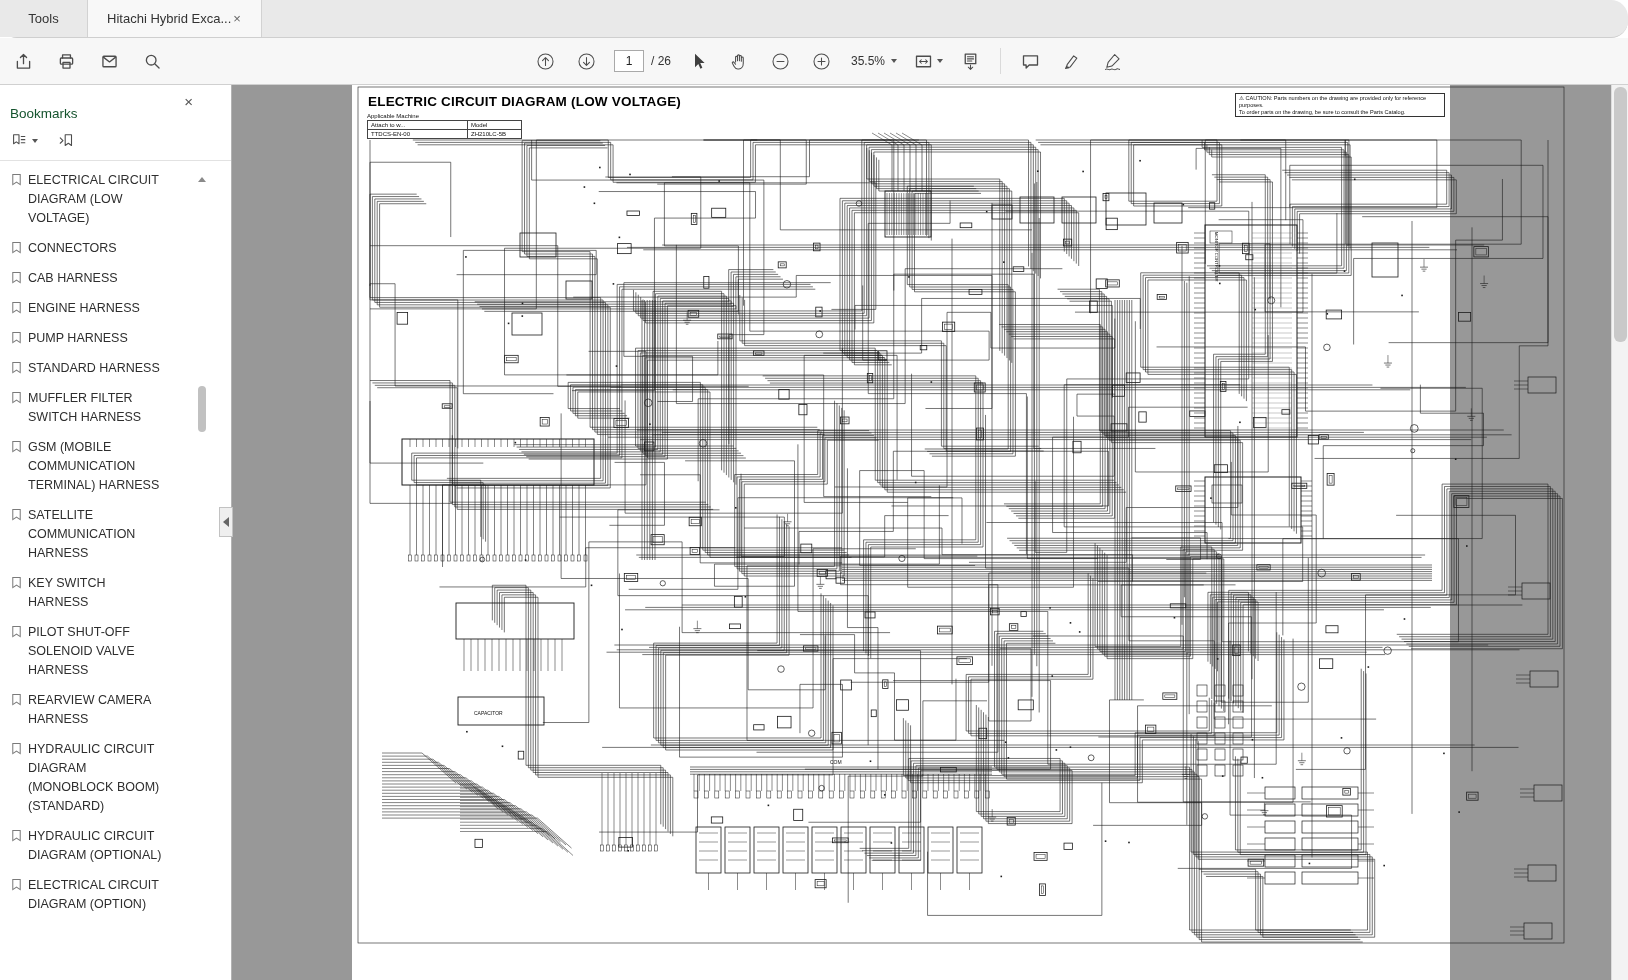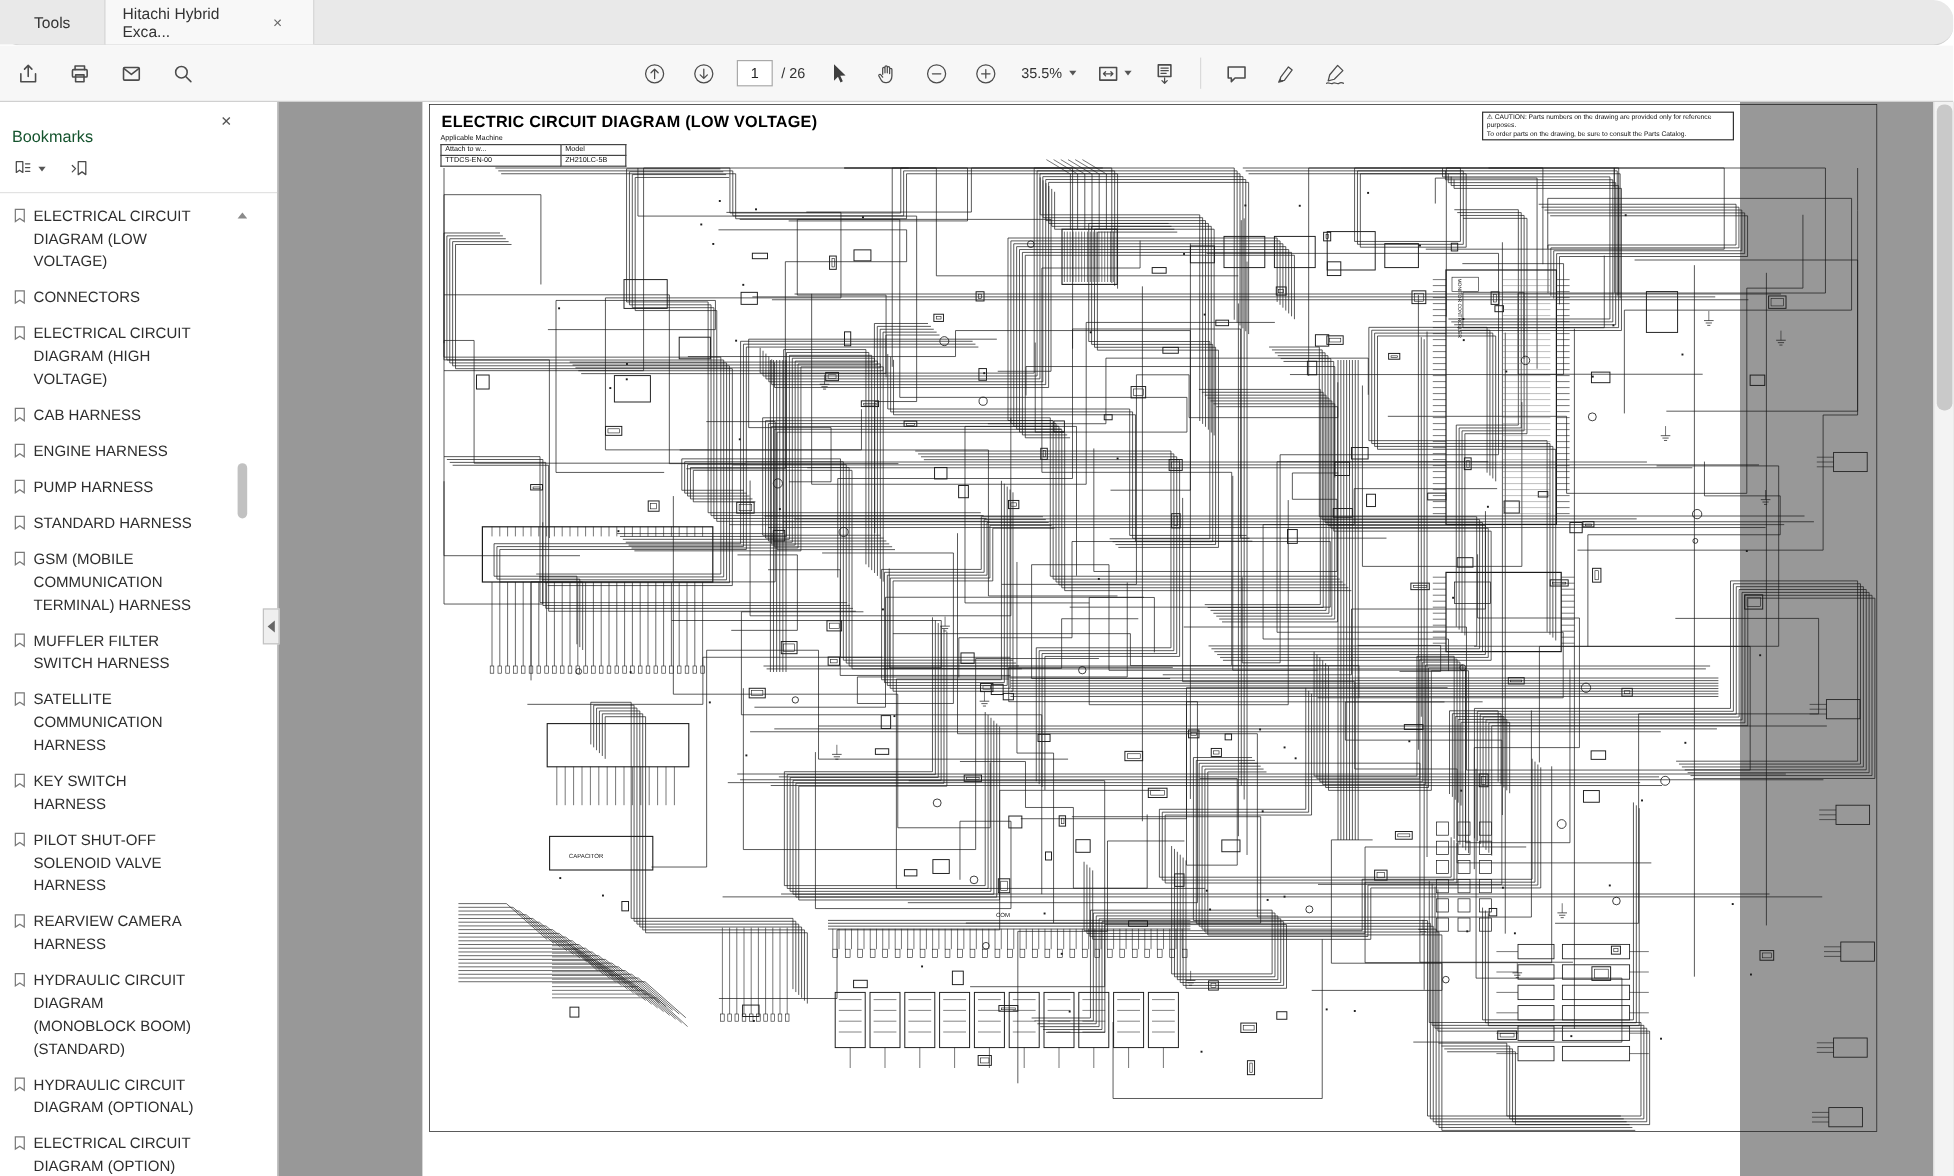--- a/index.html
+++ b/index.html
@@ -6,21 +6,21 @@
   html,body { background:#fff; }
   .app {
     width:1628px; height:980px; position:relative; overflow:hidden;
     font-family:"Liberation Sans", sans-serif; background:#fff;
     -webkit-font-smoothing:antialiased;
   }
   
   .tabbar { height:38px; background:#e9e9e9; display:flex; border-bottom:1px solid #cfcfcf;border-radius:17px; }
   .tab { display:flex; align-items:center; font-size:13px; color:#333; border-right:1px solid #d2d2d2; cursor:default; }
   .tab.tools { width:88px; justify-content:center; background:#e9e9e9; }
-  .tab.doc { width:174px; background:#f8f8f8; padding:0 24px 0 14px; justify-content:space-between; }
+  .tab.doc { width:174px; background:#f8f8f8; padding:0 13px 0 14px; justify-content:center; }
   .tab-close { color:#666; font-size:13px; padding:0 2px; }
   
   .toolbar { height:47px; background:#f7f7f7; border-bottom:1px solid #d0d0d0; position:relative; display:flex; align-items:center; }
   .tb-left { display:flex; align-items:center; gap:16px; padding-left:10px; }
   .tb-center { position:absolute; left:532px; top:0; height:46px; display:flex; align-items:center; gap:14px; }
   .tb-btn { width:27px; height:27px; display:flex; align-items:center; justify-content:center; border-radius:2px; }
   .icon { width:21px; height:21px; }
   .icon path, .icon rect, .icon circle, .icon line, .icon polyline {
     stroke:#4c4c4c; fill:none; stroke-width:1.5; stroke-linecap:round; stroke-linejoin:round;
   }
@@ -216,26 +216,20 @@
             <span class="bm-label">ELECTRICAL CIRCUIT DIAGRAM (LOW VOLTAGE)</span>
           </div>
 
           <div class="bm-item">
             <svg class="bm-icon" viewBox="0 0 14 14">
               <path d="M3 1.5 h8 V12.5 L7 9.8 3 12.5 Z" fill="none" stroke="#7a7a7a" stroke-width="1.1"></path>
             </svg>
             <span class="bm-label">CONNECTORS</span>
           </div>
 
-          <div class="bm-item">
-            <svg class="bm-icon" viewBox="0 0 14 14">
-              <path d="M3 1.5 h8 V12.5 L7 9.8 3 12.5 Z" fill="none" stroke="#7a7a7a" stroke-width="1.1"></path>
-            </svg>
-            <span class="bm-label">ELECTRICAL CIRCUIT DIAGRAM (HIGH VOLTAGE)</span>
-          </div>
 
           <div class="bm-item">
             <svg class="bm-icon" viewBox="0 0 14 14">
               <path d="M3 1.5 h8 V12.5 L7 9.8 3 12.5 Z" fill="none" stroke="#7a7a7a" stroke-width="1.1"></path>
             </svg>
             <span class="bm-label">CAB HARNESS</span>
           </div>
 
           <div class="bm-item">
             <svg class="bm-icon" viewBox="0 0 14 14">
@@ -255,28 +249,28 @@
             <svg class="bm-icon" viewBox="0 0 14 14">
               <path d="M3 1.5 h8 V12.5 L7 9.8 3 12.5 Z" fill="none" stroke="#7a7a7a" stroke-width="1.1"></path>
             </svg>
             <span class="bm-label">STANDARD HARNESS</span>
           </div>
 
           <div class="bm-item">
             <svg class="bm-icon" viewBox="0 0 14 14">
               <path d="M3 1.5 h8 V12.5 L7 9.8 3 12.5 Z" fill="none" stroke="#7a7a7a" stroke-width="1.1"></path>
             </svg>
-            <span class="bm-label">GSM (MOBILE COMMUNICATION TERMINAL) HARNESS</span>
+            <span class="bm-label">MUFFLER FILTER SWITCH HARNESS</span>
           </div>
 
           <div class="bm-item">
             <svg class="bm-icon" viewBox="0 0 14 14">
               <path d="M3 1.5 h8 V12.5 L7 9.8 3 12.5 Z" fill="none" stroke="#7a7a7a" stroke-width="1.1"></path>
             </svg>
-            <span class="bm-label">MUFFLER FILTER SWITCH HARNESS</span>
+            <span class="bm-label">GSM (MOBILE COMMUNICATION TERMINAL) HARNESS</span>
           </div>
 
           <div class="bm-item">
             <svg class="bm-icon" viewBox="0 0 14 14">
               <path d="M3 1.5 h8 V12.5 L7 9.8 3 12.5 Z" fill="none" stroke="#7a7a7a" stroke-width="1.1"></path>
             </svg>
             <span class="bm-label">SATELLITE COMMUNICATION HARNESS</span>
           </div>
 
           <div class="bm-item">

